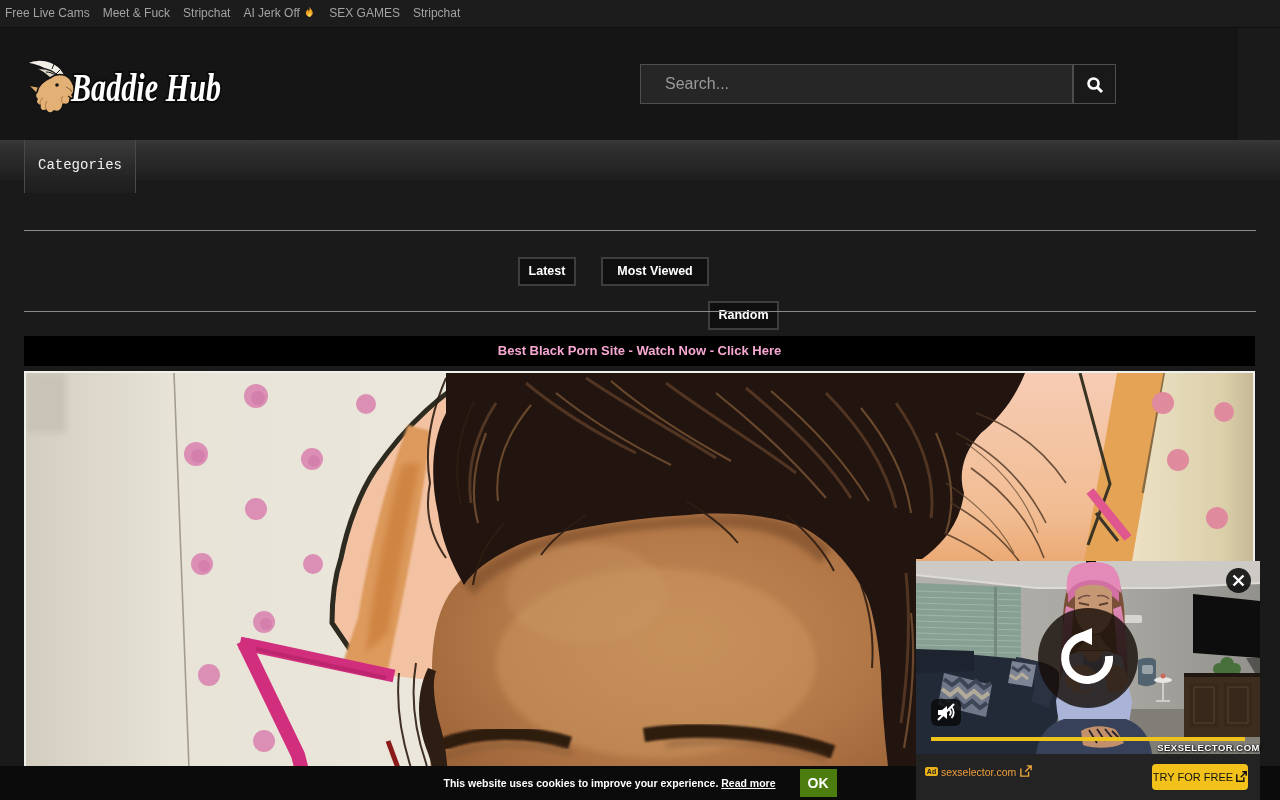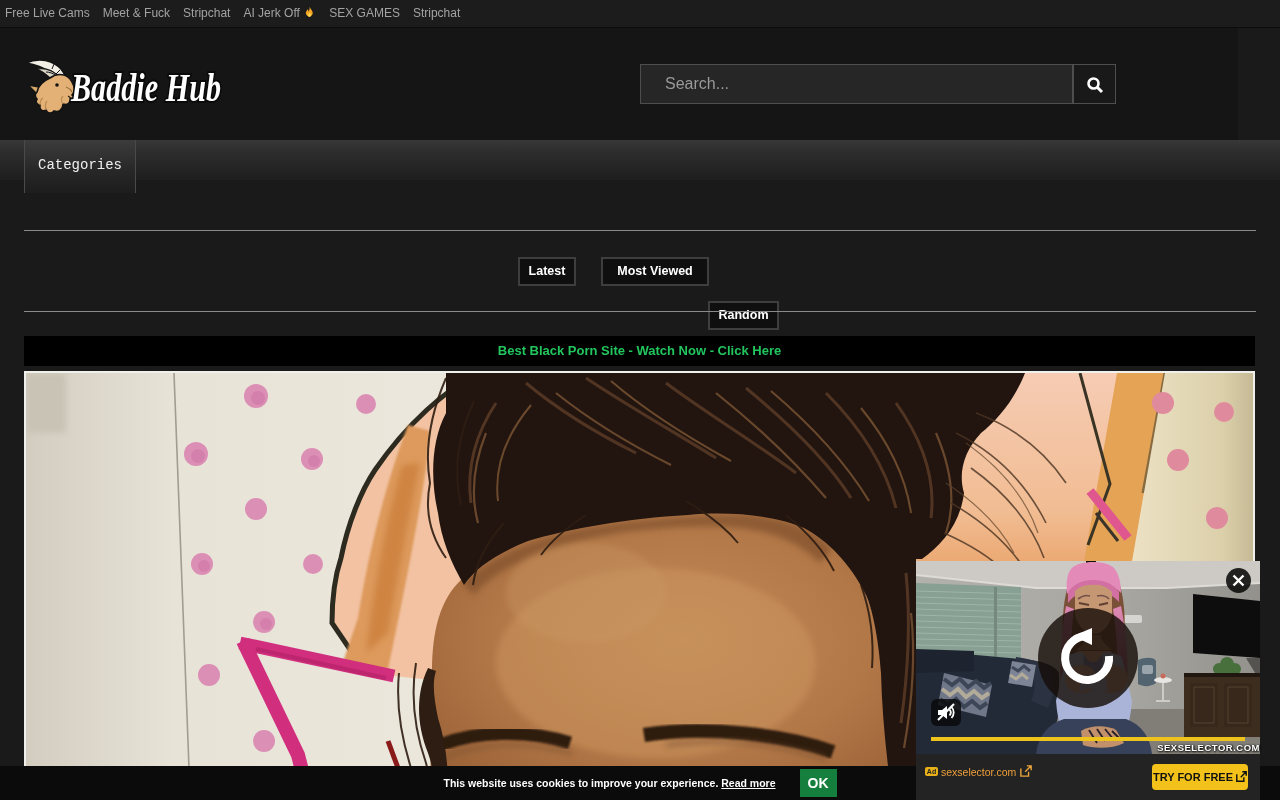--- a/index.html
+++ b/index.html
@@ -22,35 +22,35 @@
     background:linear-gradient(#383838, #2d2d2d 30%, #1f1f1f 95%); }
   #cattab { position:absolute; left:24px; top:140px; width:112px; height:53px;
     background:linear-gradient(#3c3c3c, #282828 55%, #1d1d1d);
     border-left:1px solid #4a4a4a; border-right:1px solid #4a4a4a;
     color:#f0f0f0; font-size:14px; text-align:center; line-height:50px;font-family:Liberation Mono, monospace; }
   .rule { position:absolute; left:24px; width:1232px; height:1px; background:#8a8a8a; }
   .tabbtn { position:absolute; top:257px; height:29px; background:#0f0f0f;
     border:2px solid #3e3e3e; color:#fff; font-weight:bold; font-size:12.5px;
     text-align:center; line-height:25px; }
   #banner { position:absolute; left:24px; top:336px; width:1231px; height:30px;
-    background:#000; color:#22c55e; font-weight:bold; font-size:13px;
+    background:#000; color:#f9a8d4; font-weight:bold; font-size:13px;
     text-align:center; line-height:30px; }
   #video { position:absolute; left:24px; top:371px; width:1231px; height:429px;
     border:2px solid #efefec; background:#ece8dd; }
   #ad { position:absolute; left:916px; top:561px; width:344px; height:239px; }
   #adfooter { position:absolute; left:0; top:193px; width:344px; height:46px;
     background:#232323; }
   #tryfree { position:absolute; left:236px; top:10px; width:96px; height:26px;
-    background:#f2c21a; border-radius:4px; color:#111; font-weight:bold;
+    background:#f2c21a; border-radius:4px; color:#111; font-weight:normal;
     font-size:11px; text-align:center; line-height:26px; white-space:nowrap; }
   #cookiebar { position:absolute; left:0; top:766px; width:1280px; height:34px;
     background:#0b0b0b; color:#fff; font-size:10.5px; font-weight:bold;
     text-align:center; line-height:34px; }
   #cookiebar a { color:#fff; text-decoration:underline; }
-  #okbtn { display:inline-block; background:#15803d; padding:0 8px; font-size:14px;
+  #okbtn { display:inline-block; background:#4d7c0f; padding:0 8px; font-size:14px;
     margin-left:24px; height:28px; line-height:28px; vertical-align:top; margin-top:3px;}
 </style>
 </head>
 <body>
 <div id="topbar">
   <a>Free Live Cams</a><a>Meet &amp; Fuck</a><a>Stripchat</a><a>AI Jerk Off <svg width="13" height="13" viewBox="0 0 16 16" style="vertical-align:-2px">
         <path d="M8 1 C9 4 12 5 12 9 A4.3 4.3 0 0 1 3.5 9 C3.5 6.5 5 6 5.5 4 C6.5 5 7 5.6 7 7 C8 5.5 8.3 3.5 8 1Z" fill="#f5a623"></path>
         <path d="M8 8 C9 9.5 10 9.8 10 11.4 A2.1 2.1 0 0 1 5.8 11.4 C5.8 10 7.6 9.6 8 8Z" fill="#fbd34d"></path>
       </svg></a><a>SEX GAMES</a><a>Stripchat</a>
 </div>

